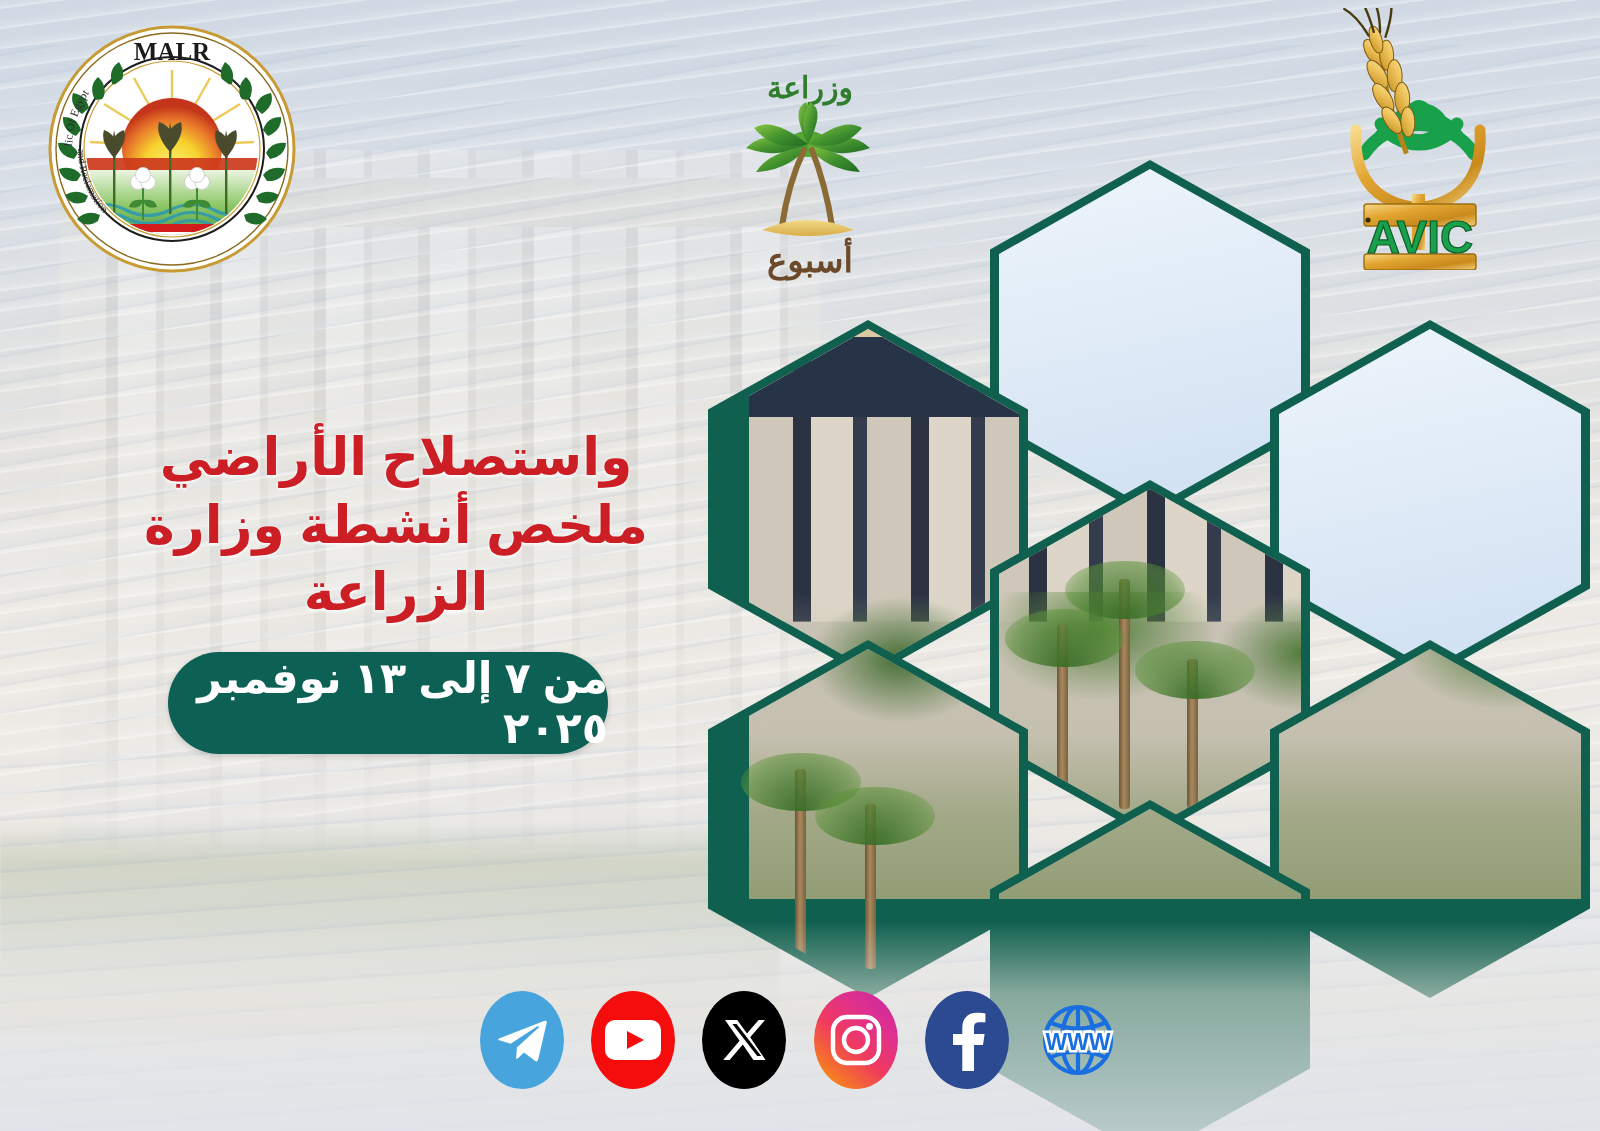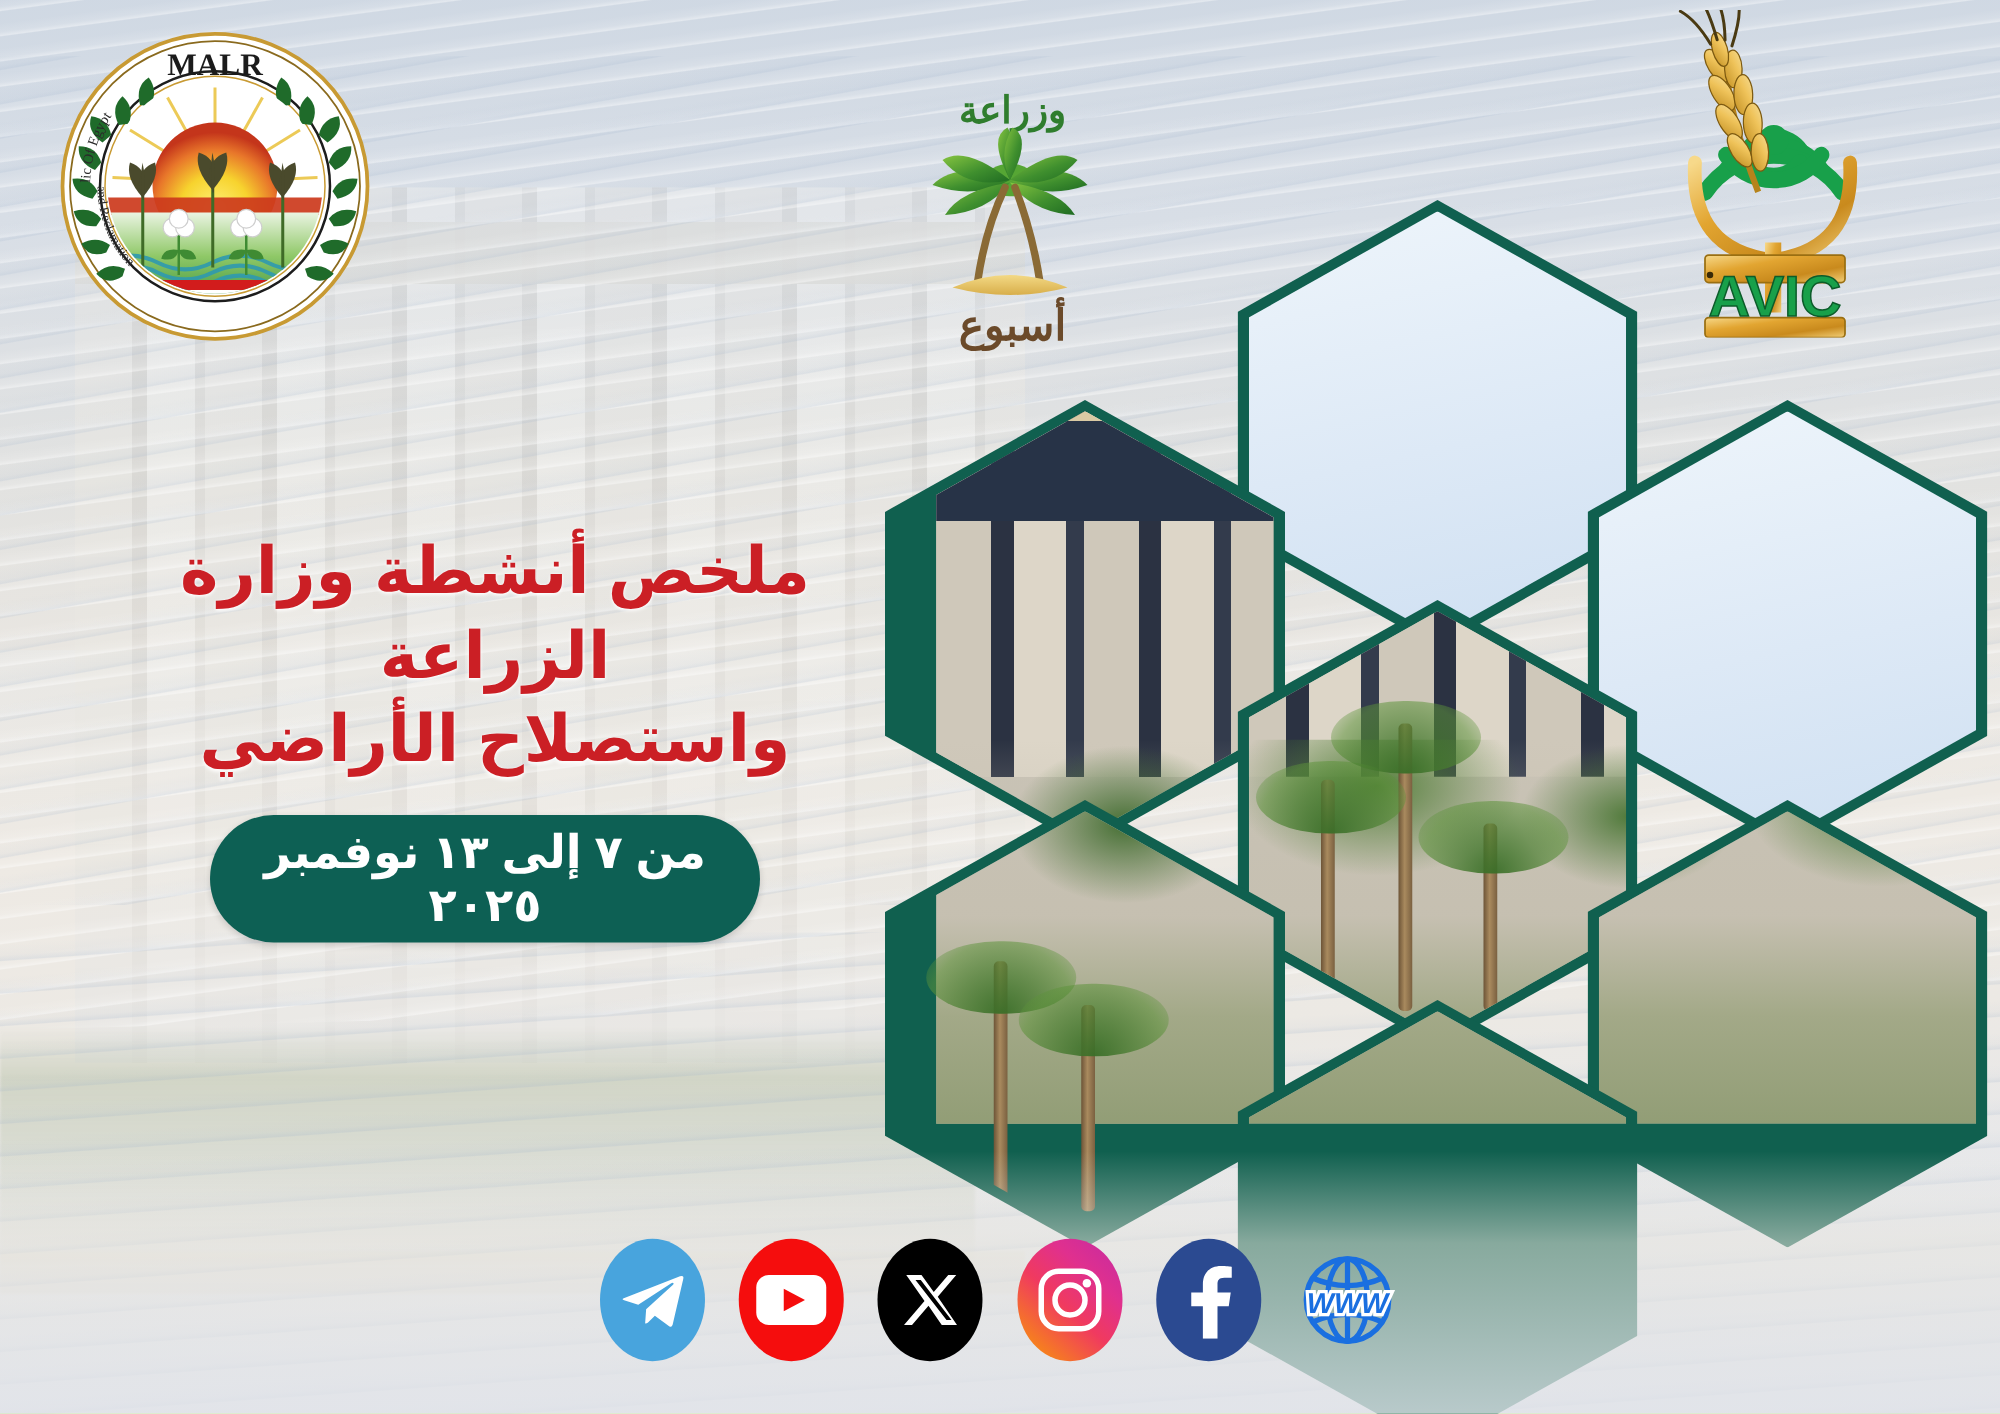--- a/index.html
+++ b/index.html
@@ -166,24 +166,23 @@
     letter-spacing:.5px;
     text-shadow:0 2px 3px rgba(255,255,255,.85),0 0 2px rgba(255,255,255,.9);
     direction:rtl;
   }
   .date-badge{
     position:absolute;left:168px;top:652px;
     width:440px;height:102px;
     background:#0d6054;
     border-radius:52px;
     display:flex;align-items:center;justify-content:center;
-    color:#ffffff;font-weight:bold;font-size:37px;
+    color:#ffffff;font-weight:bold;font-size:43px;
     box-shadow:0 2px 6px rgba(0,0,0,.16);
     direction:rtl;
-    text-align:center;
   }
   .issue{
     position:absolute;left:1000px;top:776px;width:280px;
     text-align:center;
     color:#1d4758;font-weight:bold;font-size:46px;
     direction:rtl;
     text-shadow:0 1px 2px rgba(255,255,255,.55);
   }
 
   
@@ -199,21 +198,21 @@
   .avic svg{width:100%;height:100%;display:block;}
 
   
   .social{
     position:absolute;left:480px;top:985px;width:640px;height:110px;
     display:flex;align-items:center;justify-content:space-between;
   }
   .sicon{width:84px;height:98px;border-radius:50%;position:relative;
          display:flex;align-items:center;justify-content:center;}
   .sicon svg{display:block;}
-  .s-www{background:transparent;font-style:italic;}
+  .s-www{background:transparent;}
   .s-fb{background:#2b4a91;}
   .s-ig{background:linear-gradient(42deg,#f9a000 0%,#f03a5f 45%,#e0308e 70%,#c32aa3 100%);}
   .s-x{background:#000000;}
   .s-yt{background:#f50d0d;}
   .s-tg{background:#48a4dd;}
 
   
   .footer-fade{
     position:absolute;left:0;bottom:0;width:100%;height:210px;
     background:linear-gradient(180deg,rgba(232,229,222,0) 0%,rgba(233,230,222,.55) 35%,rgba(226,228,233,.8) 100%);
@@ -515,22 +514,22 @@
         </g>
       </g>
 
       <circle cx="82" cy="212" r="2.6" fill="#3a2a08"></circle>
 
       <text x="134" y="245" text-anchor="middle" font-family="Liberation Sans, sans-serif" font-weight="bold" font-size="46" fill="#18a04a" stroke="#0c5c2a" stroke-width="1.2">AVIC</text>
     </svg>
   </div>
 
   <div class="title">
+    <div>واستصلاح الأراضي</div>
     <div>ملخص أنشطة وزارة الزراعة</div>
-    <div>واستصلاح الأراضي</div>
   </div>
 
   <div class="date-badge">
     <span>من ٧ إلى ١٣ نوفمبر ٢٠٢٥</span>
   </div>
 
 
   <div class="footer-fade"></div>
 
   <div class="social">

